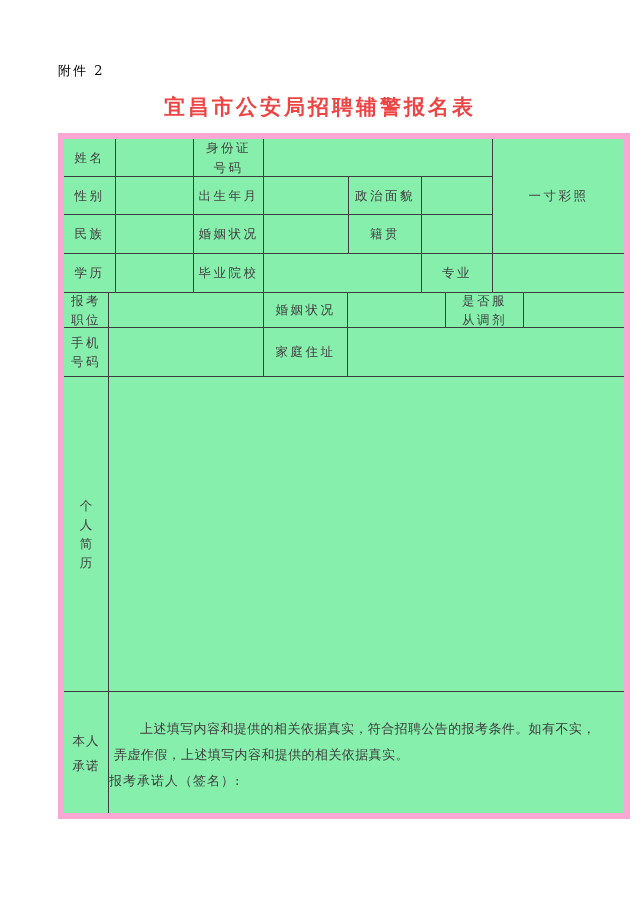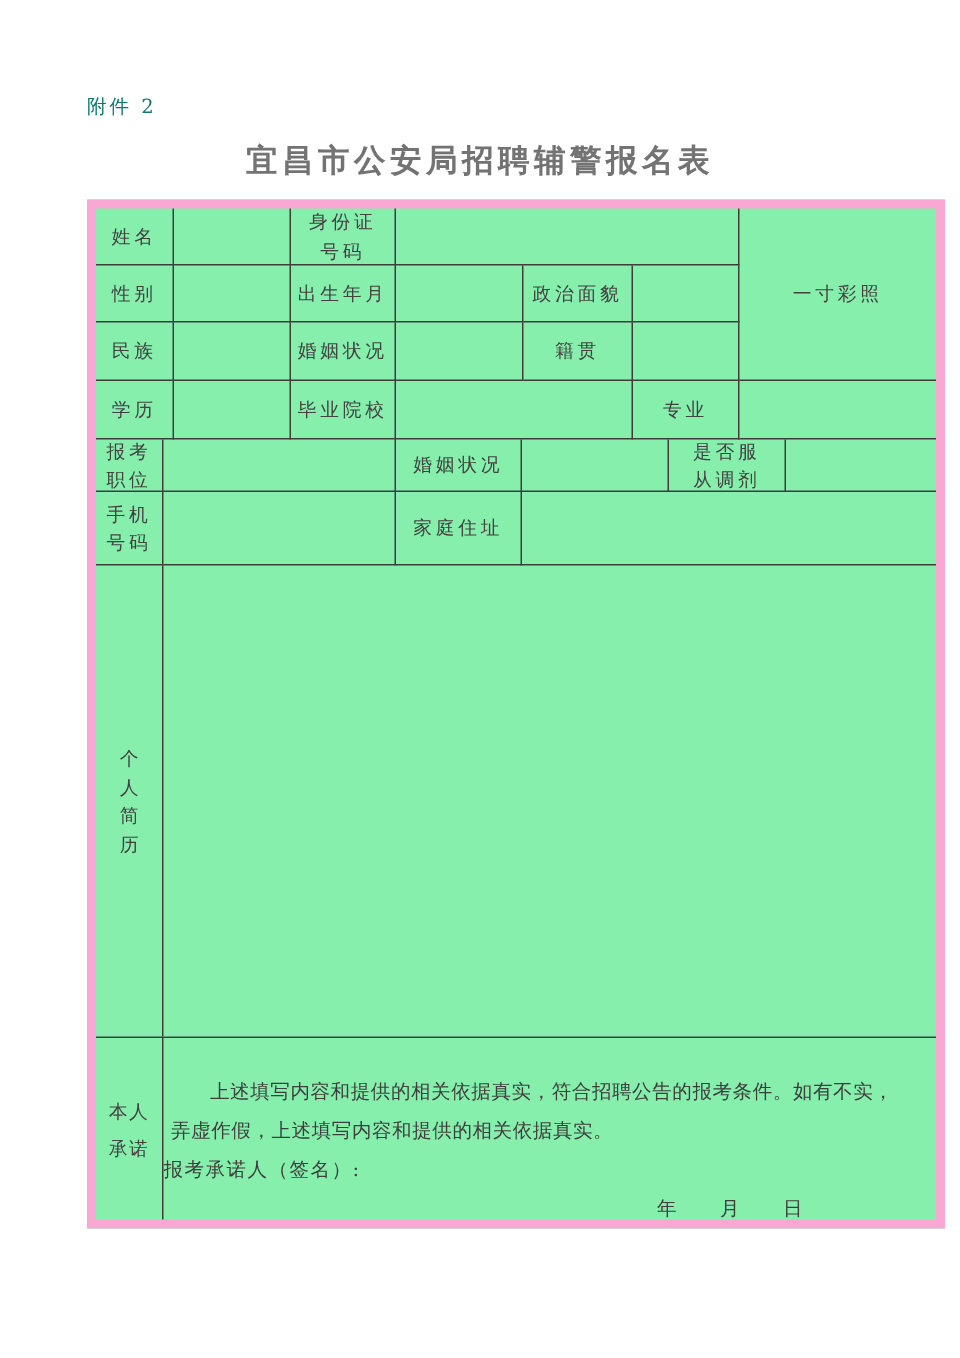--- a/index.html
+++ b/index.html
@@ -14,32 +14,32 @@
     height: 905px;
     background: #ffffff;
     overflow: hidden;
   }
   .attachment {
     position: absolute;
     left: 58px;
     top: 62px;
     font-size: 13px;
     letter-spacing: 2px;
-    color: #0f766e;
+    color: #000000;
   }
   .title {
     position: absolute;
     top: 93px;
     left: 0;
     width: 100%;
     text-align: center;
     font-size: 21px;
     font-weight: bold;
     letter-spacing: 3px;
-    color: #737373;
+    color: #ef4444;
   }
   .form-table {
     position: absolute;
     left: 58px;
     top: 133px;
     width: 572px;
     border: 6px solid #f9a8d4;
     background: #86efac;
   }
   .sec { width: 100%; }
@@ -167,18 +167,17 @@
       <div class="content"></div>
     </div>
 
     <div class="sec sec-d">
       <div class="side-label lab ml promise-label">本人
 承诺</div>
       <div class="content">
         <div class="p-line1">上述填写内容和提供的相关依据真实，符合招聘公告的报考条件。如有不实，</div>
         <div class="p-line2">弄虚作假，上述填写内容和提供的相关依据真实。</div>
         <div class="p-sign">报考承诺人（签名）:</div>
-        <div class="p-date">年　　月　　日</div>
       </div>
     </div>
 
   </div>
 </div>
 
 </body></html>

